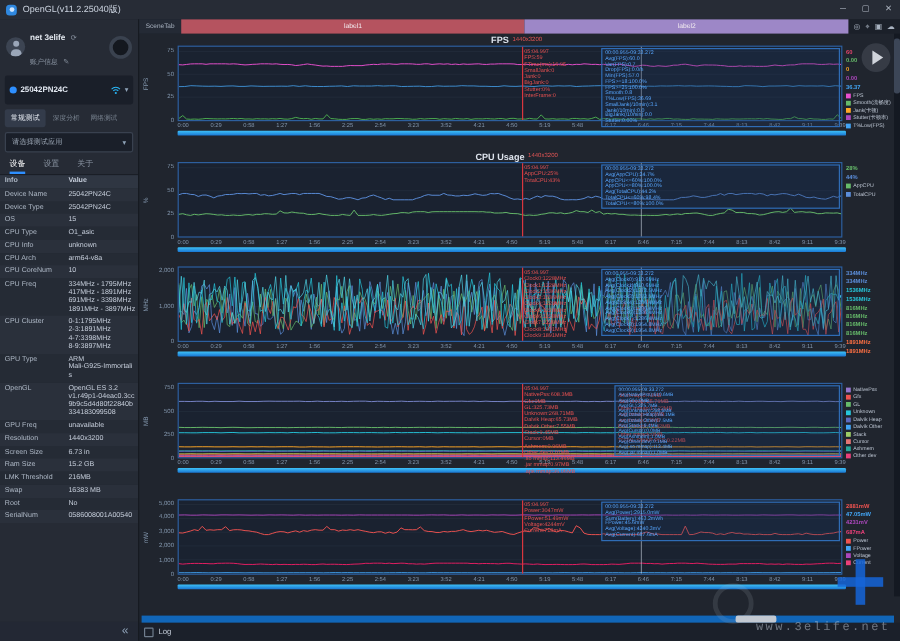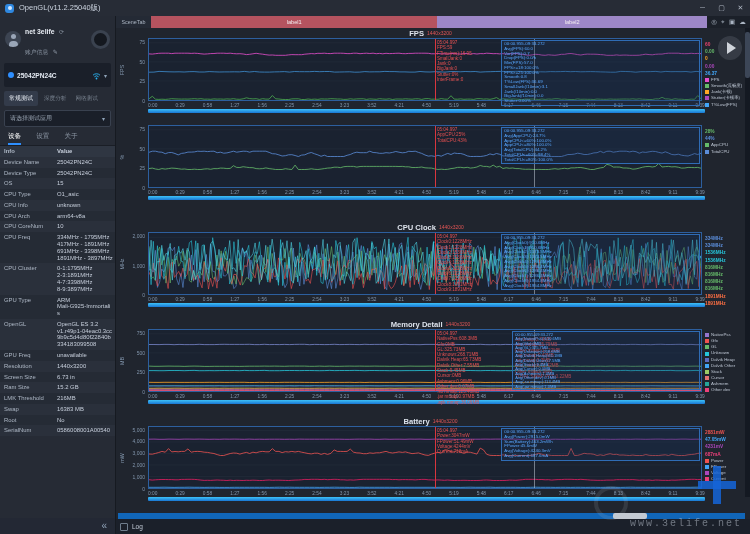--- a/index.html
+++ b/index.html
@@ -360,20 +360,24 @@
           <span>7:15</span>
           <span>7:44</span>
           <span>8:13</span>
           <span>8:42</span>
           <span>9:11</span>
           <span>9:39</span>
         </div>
         <div class="c-pan"></div>
       </div>
       <div class="chart">
+        <div class="c-title-row">
+          <span class="c-title">CPU Usage</span>
+          <span class="c-anno">1440x3200</span>
+        </div>
         <div class="c-mid">
           <div class="c-ylabel">
             <span>%</span>
           </div>
           <div class="c-yticks">
             <span style="top: 0.9375px;">75</span>
             <span style="top: 20.625px;">50</span>
             <span style="top: 40.3125px;">25</span>
             <span style="top: 60px;">0</span>
           </div>
@@ -430,24 +434,20 @@
           <span>7:15</span>
           <span>7:44</span>
           <span>8:13</span>
           <span>8:42</span>
           <span>9:11</span>
           <span>9:39</span>
         </div>
         <div class="c-pan"></div>
       </div>
       <div class="chart">
-        <div class="c-title-row">
-          <span class="c-title">CPU Clock</span>
-          <span class="c-anno">1440x3200</span>
-        </div>
         <div class="c-mid">
           <div class="c-ylabel">
             <span>MHz</span>
           </div>
           <div class="c-yticks">
             <span style="top: 1.39535px;">2,000</span>
             <span style="top: 30.6977px;">1,000</span>
             <span style="top: 60px;">0</span>
           </div>
           <div class="c-plot">
@@ -517,24 +517,20 @@
           <span>7:15</span>
           <span>7:44</span>
           <span>8:13</span>
           <span>8:42</span>
           <span>9:11</span>
           <span>9:39</span>
         </div>
         <div class="c-pan"></div>
       </div>
       <div class="chart">
-        <div class="c-title-row">
-          <span class="c-title">Memory Detail</span>
-          <span class="c-anno">1440x3200</span>
-        </div>
         <div class="c-mid">
           <div class="c-ylabel">
             <span>MB</span>
           </div>
           <div class="c-yticks">
             <span style="top: 0.9375px;">750</span>
             <span style="top: 20.625px;">500</span>
             <span style="top: 40.3125px;">250</span>
             <span style="top: 60px;">0</span>
           </div>
@@ -664,24 +660,20 @@
           <span>7:15</span>
           <span>7:44</span>
           <span>8:13</span>
           <span>8:42</span>
           <span>9:11</span>
           <span>9:39</span>
         </div>
         <div class="c-pan"></div>
       </div>
       <div class="chart">
-        <div class="c-title-row">
-          <span class="c-title">Battery</span>
-          <span class="c-anno">1440x3200</span>
-        </div>
         <div class="c-mid">
           <div class="c-ylabel">
             <span>mW</span>
           </div>
           <div class="c-yticks">
             <span style="top: 0.566038px;">5,000</span>
             <span style="top: 12.4528px;">4,000</span>
             <span style="top: 24.3396px;">3,000</span>
             <span style="top: 36.2264px;">2,000</span>
             <span style="top: 48.1132px;">1,000</span>

